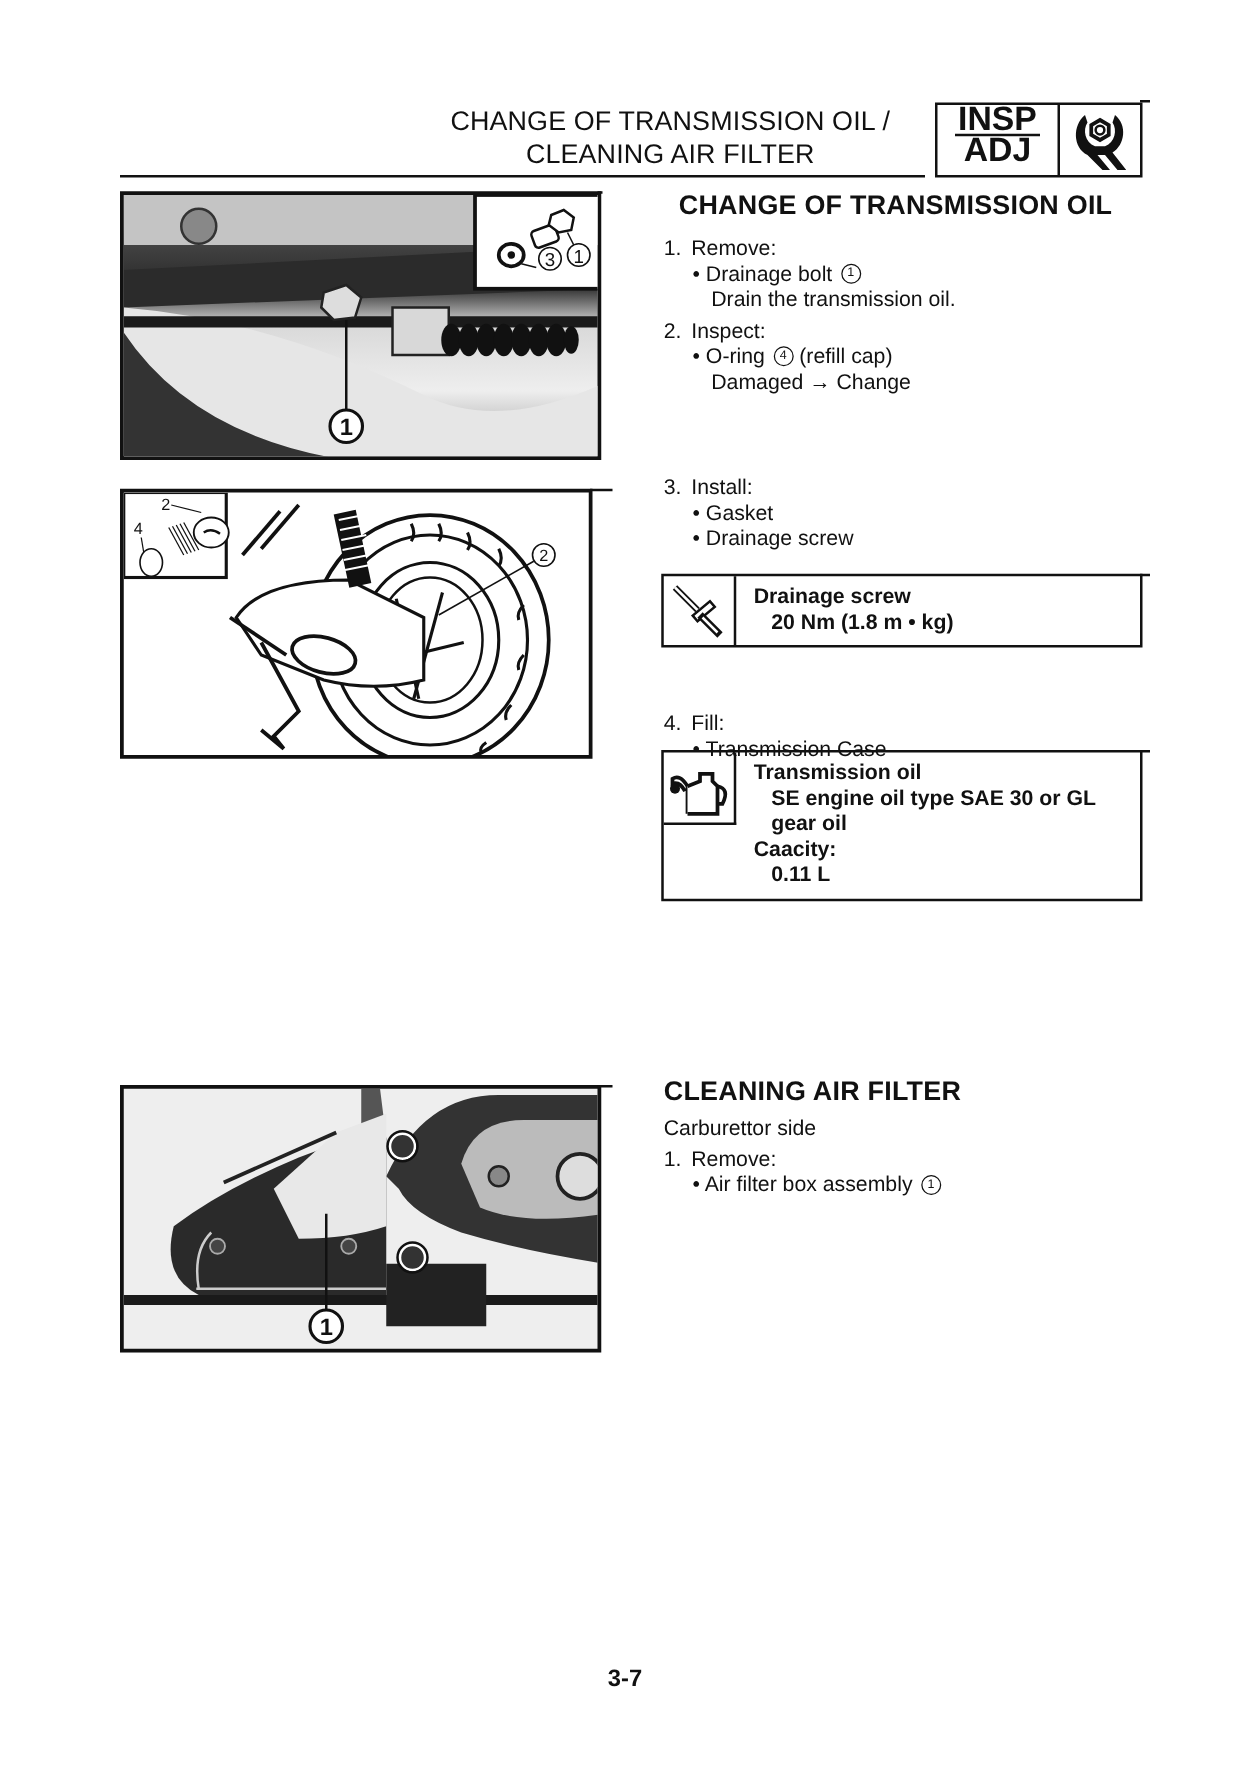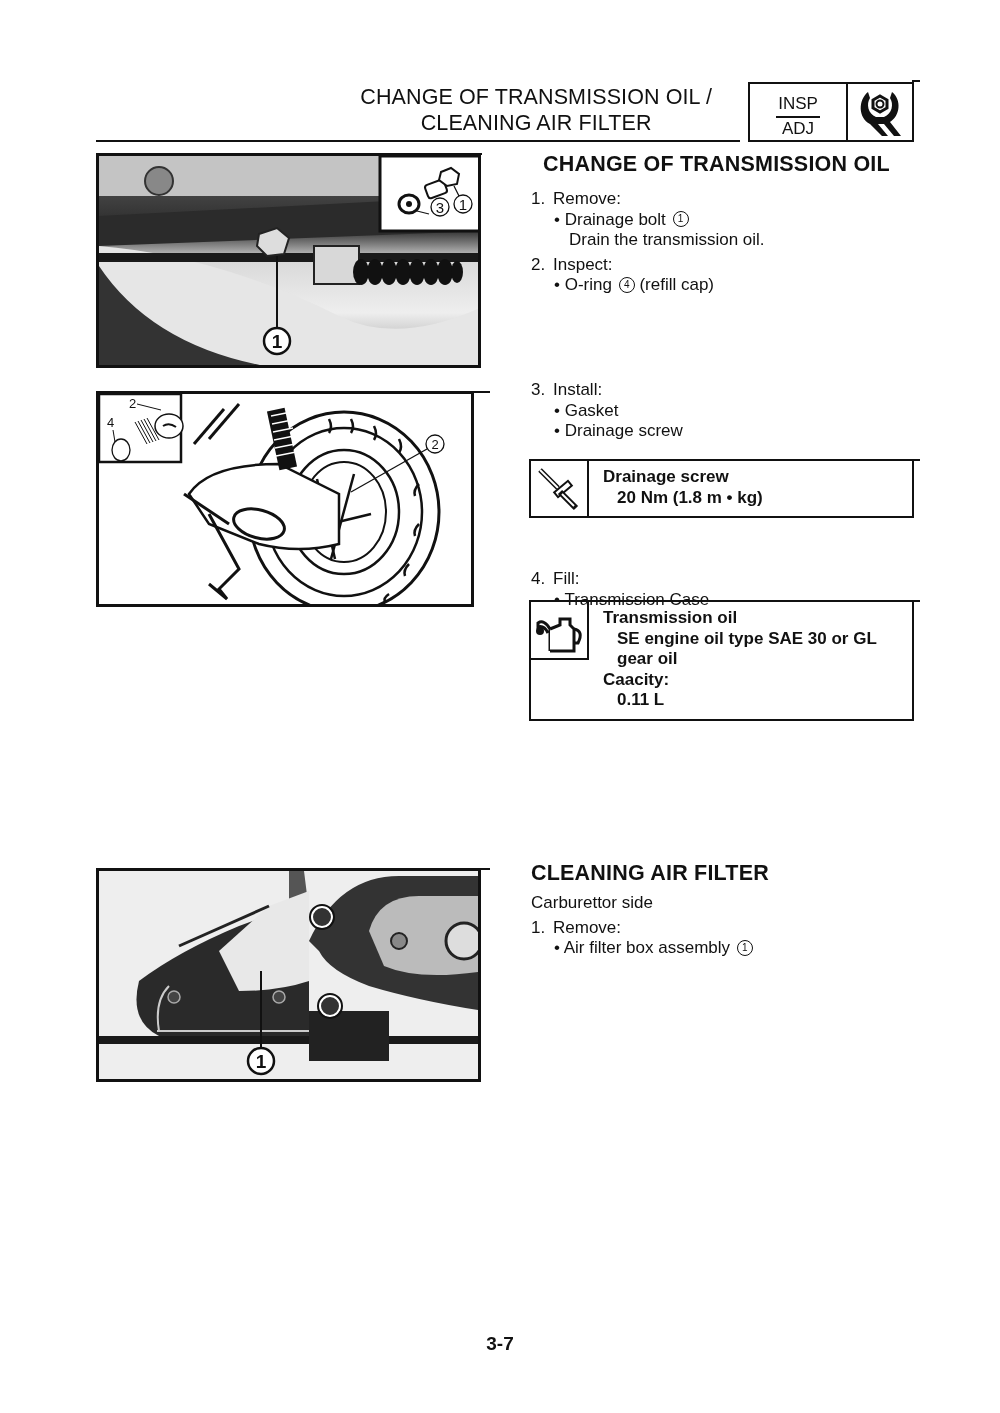--- a/index.html
+++ b/index.html
@@ -3,21 +3,21 @@
 <meta charset="utf-8">
 <style>
   html, body { margin:0; padding:0; background:#fff; }
   body { width:1000px; height:1413px; position:relative; overflow:hidden;
          font-family:"Liberation Sans", sans-serif; color:#111; }
   .abs { position:absolute; }
   .hdr-title { right:288px; top:84px; text-align:center; font-weight:normal; font-size:21.5px; line-height:26px; letter-spacing:0.1px; }
   .hdr-rule { left:96px; top:140px; width:644px; height:2px; background:#111; }
   .badge { left:748px; top:82px; width:166px; height:60px; border:2.5px solid #111; box-sizing:border-box; display:flex; }
   .badge-tail { left:912px; top:80px; width:8px; height:2px; background:#111; }
-  .badge-left { width:96px; border-right:2.5px solid #111; display:flex; flex-direction:column; align-items:center; justify-content:flex-end; font-weight:normal; font-size:17px; line-height:22px; }
+  .badge-left { width:96px; border-right:2.5px solid #111; display:flex; flex-direction:column; align-items:center; justify-content:flex-start; font-weight:bold; font-size:27px; line-height:22px; }
   .badge-left .top { border-bottom:2.5px solid #111; padding:0 2px 1px; }
   .badge-right { flex:1; display:flex; align-items:center; justify-content:center; }
   .photo { border:3px solid #111; box-sizing:border-box; overflow:hidden; }
   .photo-tail { height:2px; background:#111; }
   .sec-title { font-weight:bold; font-size:21.5px; letter-spacing:0.2px; }
   .body-text { font-size:17px; line-height:20.5px; }
   .body-text .ind2 { padding-left:23px; }
   .body-text .ind3 { padding-left:38px; }
   .num { display:inline-block; width:22px; }
   .circ { display:inline-block; width:14px; height:14px; border:1px solid #111; border-radius:50%; font-size:10px; line-height:14px; text-align:center; vertical-align:middle; margin-left:2px; position:relative; top:-1px; }
@@ -178,20 +178,21 @@
 
 <div class="abs sec-title" style="left:543px;top:152px;">CHANGE OF TRANSMISSION OIL</div>
 
 <div class="abs body-text" style="left:531px;top:189px;width:390px;">
   <div><span class="num">1.</span><span>Remove:</span></div>
   <div class="ind2"><span>•</span> <span>Drainage bolt</span> <span class="circ">1</span></div>
   <div class="ind3">Drain the transmission oil.</div>
   <div style="height:4px"></div>
   <div><span class="num">2.</span><span>Inspect:</span></div>
   <div class="ind2"><span>•</span> <span>O-ring</span> <span class="circ">4</span> <span>(refill cap)</span></div>
+  <div class="ind3"><span>Damaged</span> <span style="font-weight:bold">→</span> <span>Change</span></div>
 </div>
 
 <div class="abs body-text" style="left:531px;top:380px;width:390px;">
   <div><span class="num">3.</span><span>Install:</span></div>
   <div class="ind2"><span>•</span> <span>Gasket</span></div>
   <div class="ind2"><span>•</span> <span>Drainage screw</span></div>
 </div>
 
 <div class="abs spec" style="left:529px;top:459px;width:385px;height:59px;">
   <div class="spec-icon" style="width:58px;height:56px;border-bottom:none;">

